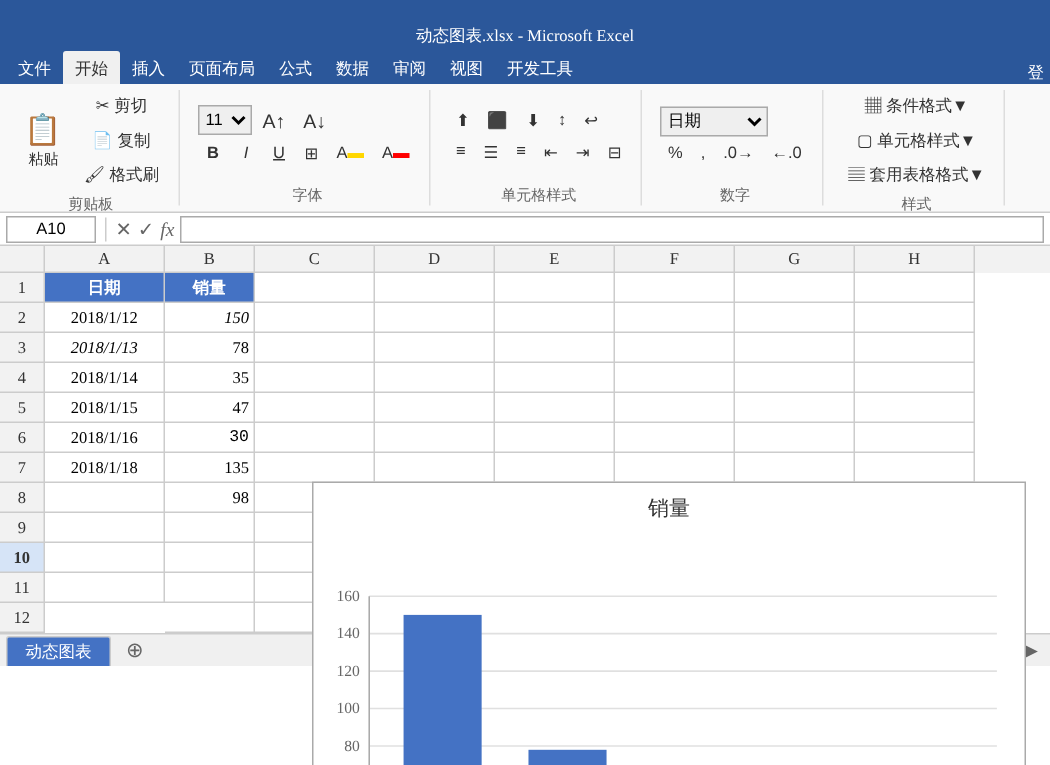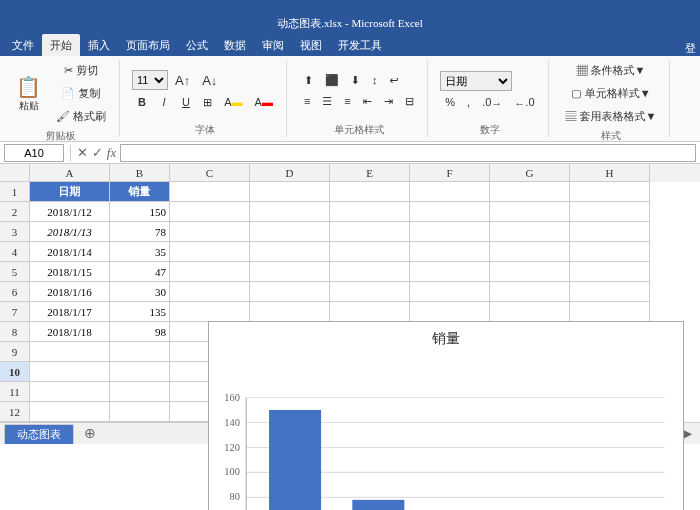--- a/index.html
+++ b/index.html
@@ -216,35 +216,34 @@
       <div class="row-num">12</div>
     </div>
 
     <div class="grid-col" style="width:80px;">
       <div class="cell header-cell" style="width:80px;">日期</div>
       <div class="cell" style="width:80px; justify-content:center;">2018/1/12</div>
       <div class="cell" style="width:80px; justify-content:center;font-style:italic;">2018/1/13</div>
       <div class="cell" style="width:80px; justify-content:center;">2018/1/14</div>
       <div class="cell" style="width:80px; justify-content:center;">2018/1/15</div>
       <div class="cell" style="width:80px; justify-content:center;">2018/1/16</div>
-      <div class="cell" style="width:80px; justify-content:center;">2018/1/17</div>
       <div class="cell" style="width:80px; justify-content:center;">2018/1/18</div>
       <div class="cell" style="width:80px;"></div>
       <div class="cell" style="width:80px;"></div>
       <div class="cell" style="width:80px;"></div>
       <div class="cell" style="width:80px;"></div>
     </div>
 
     <div class="grid-col" style="width:60px;">
       <div class="cell header-cell" style="width:60px;">销量</div>
-      <div class="cell" style="width:60px; justify-content:flex-end;">150</div>
+      <div class="cell" style="width:60px; justify-content:flex-end;font-style:italic;">150</div>
       <div class="cell" style="width:60px; justify-content:flex-end;">78</div>
       <div class="cell" style="width:60px; justify-content:flex-end;">35</div>
       <div class="cell" style="width:60px; justify-content:flex-end;">47</div>
-      <div class="cell" style="width:60px; justify-content:flex-end;">30</div>
+      <div class="cell" style="width:60px; justify-content:flex-end;font-family:Liberation Mono, monospace;">30</div>
       <div class="cell" style="width:60px; justify-content:flex-end;">135</div>
       <div class="cell" style="width:60px; justify-content:flex-end;">98</div>
       <div class="cell" style="width:60px;"></div>
       <div class="cell" style="width:60px;"></div>
       <div class="cell" style="width:60px;"></div>
       <div class="cell" style="width:60px;"></div>
     </div>
 
     <div class="grid-col" style="width:80px;">
       <div class="cell" style="width:80px; height:20px;"></div>

